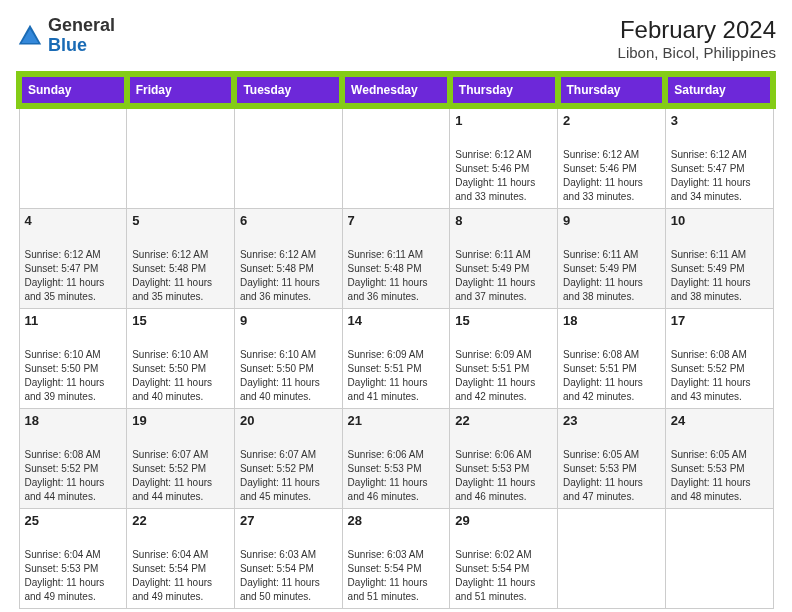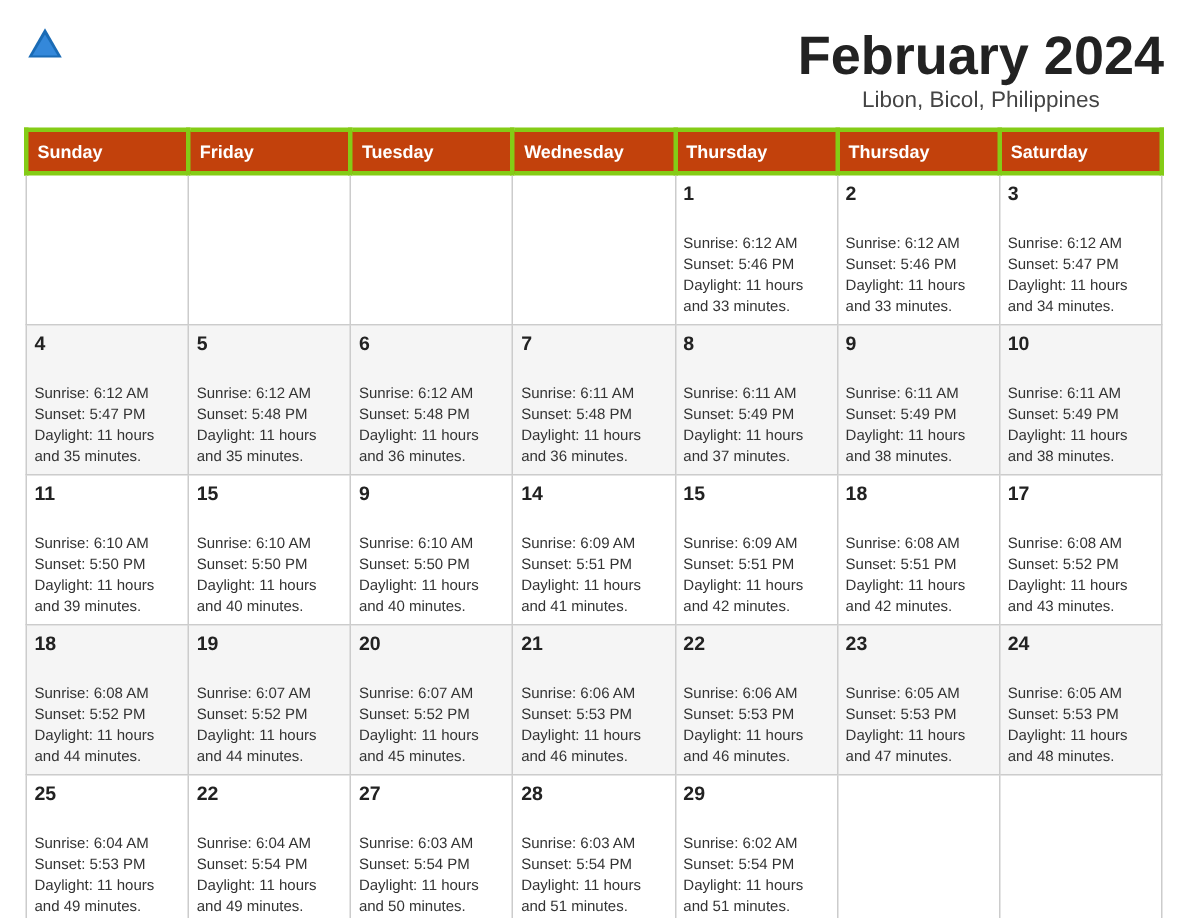--- a/index.html
+++ b/index.html
@@ -29,42 +29,42 @@
     .logo-general { color: #333; }
     .logo-blue { color: #1a6bb5; }
     .logo-icon {
       width: 28px;
       height: 28px;
     }
     .title-section {
       text-align: right;
     }
     .month-year {
-      font-size: 36px;
-      font-weight: bold;
+      font-size: 24px;
+      font-weight: normal;
       color: #222;
     }
     .location {
       font-size: 15px;
       color: #444;
       text-align: center;
     }
     table {
       width: 100%;
       border-collapse: collapse;
       font-size: 11px;
     }
     th {
-      background-color: #c2410c;
+      background-color: #6d28d9;
       color: #fff;
       text-align: left;
       padding: 6px 6px;
       font-size: 12px;
       font-weight: bold;
-      border: 3px solid #84cc16;
+      border: 6px solid #84cc16;
     }
     td {
       border: 1px solid #ccc;
       vertical-align: top;
       padding: 4px 5px;
       width: calc(100% / 7);
       min-height: 80px;
       height: 80px;
     }
     .day-number {
@@ -88,20 +88,24 @@
   </style>
 </head>
 <body>
 
 <div class="header">
   <div class="logo">
     <svg class="logo-icon" viewBox="0 0 40 40">
       <polygon points="20,4 36,32 4,32" fill="#1a6bb5"></polygon>
       <polygon points="20,10 32,30 8,30" fill="#4da6ff" opacity="0.5"></polygon>
     </svg>
+    <div class="logo-text">
+      <span class="logo-general">General</span><br>
+      <span class="logo-blue">Blue</span>
+    </div>
   </div>
   <div class="title-section">
     <div class="month-year">February 2024</div>
     <div class="location">Libon, Bicol, Philippines</div>
   </div>
 </div>
 
 <table>
   <thead>
     <tr>

